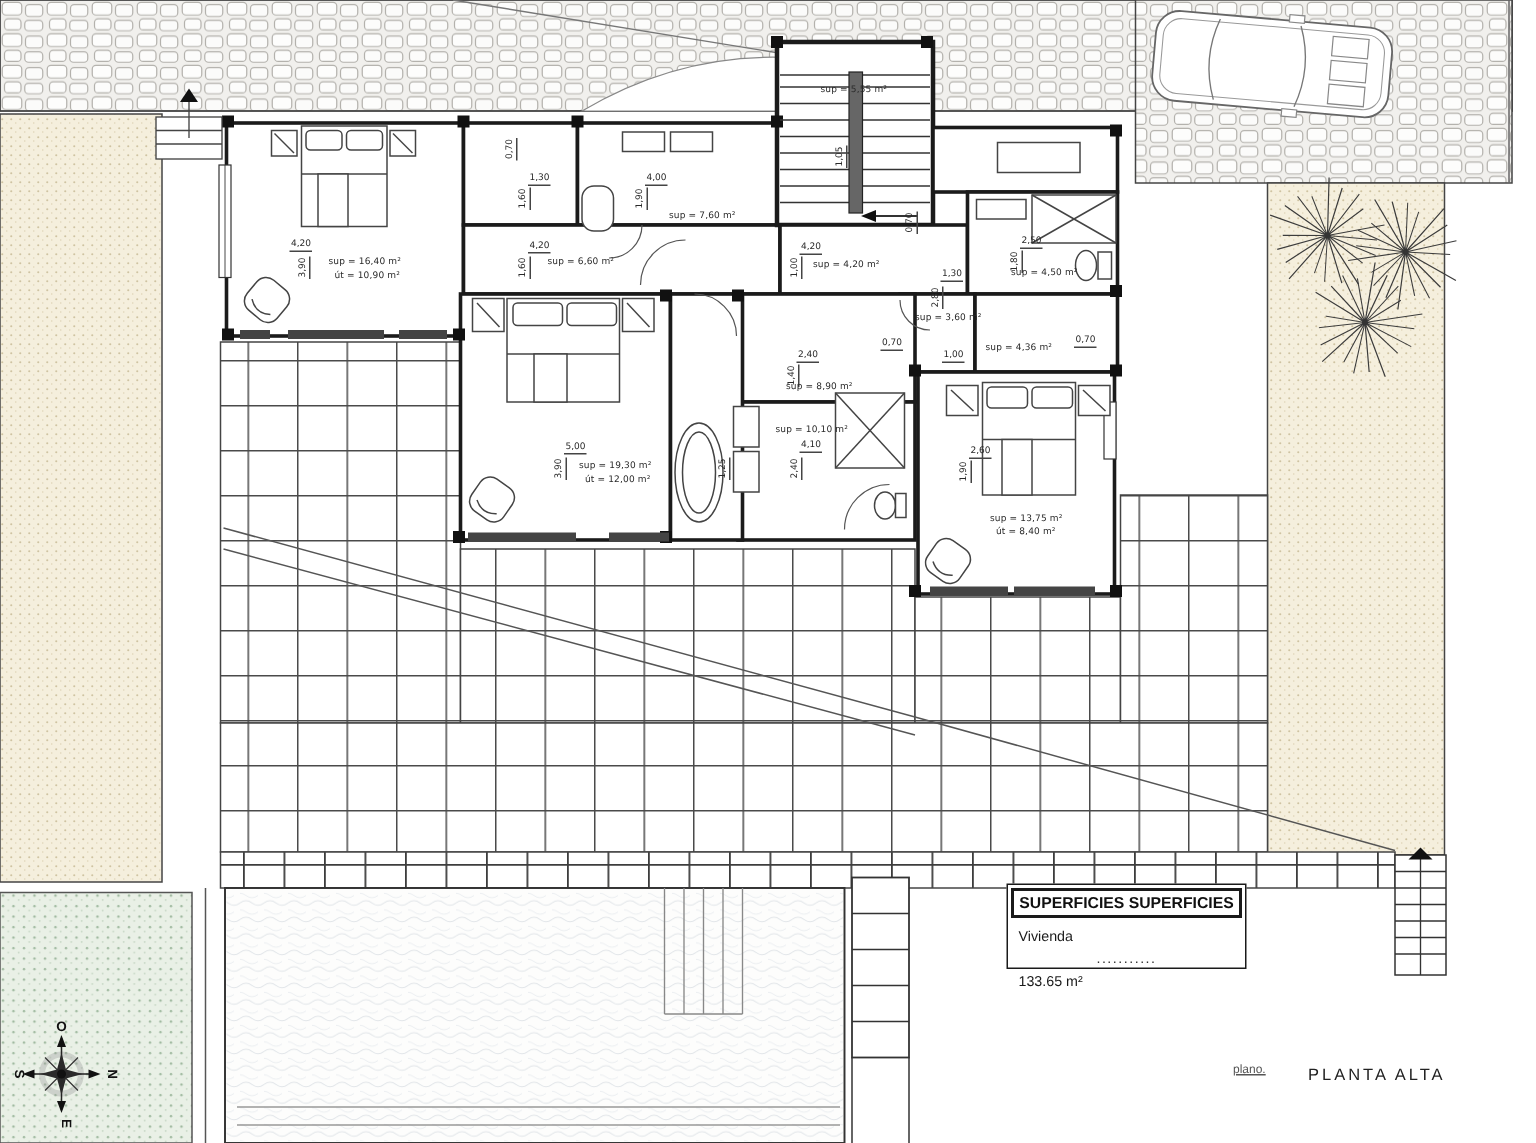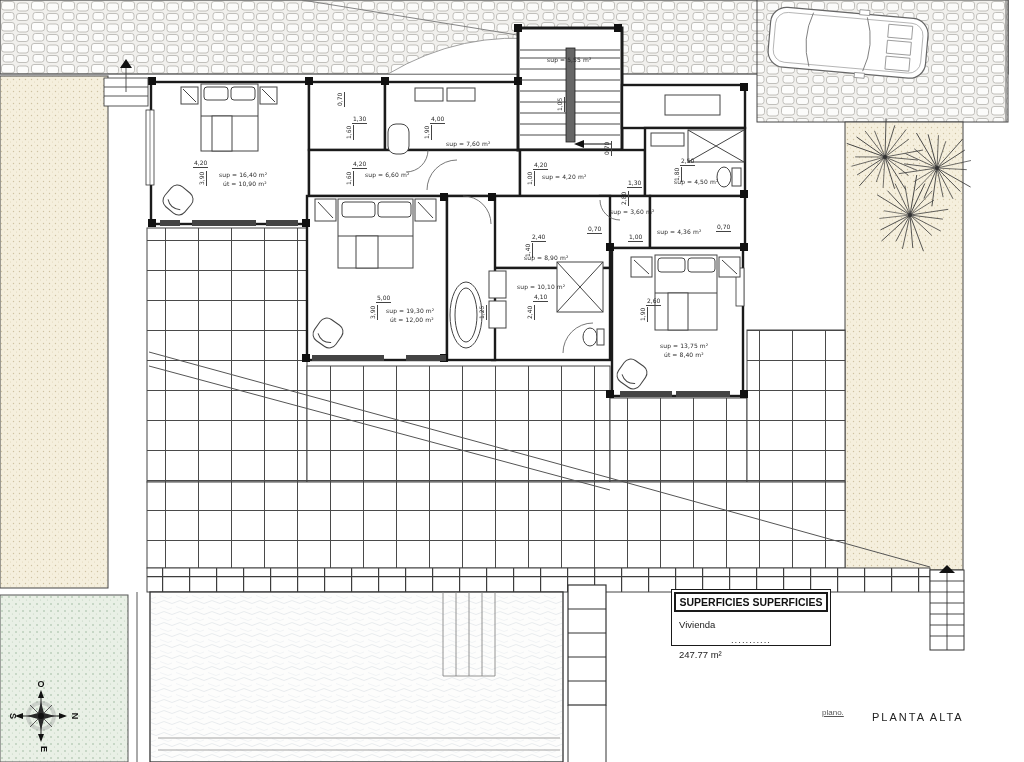--- a/index.html
+++ b/index.html
@@ -383,20 +383,20 @@
       <span class="lbl area" style="left: 390px; top: 317px;">út = 12,00 m²</span>
       <span class="lbl area" style="left: 660px; top: 343px;">sup = 13,75 m²</span>
       <span class="lbl area" style="left: 664px; top: 352px;">út = 8,40 m²</span>
     </div>
 
 <div class="legend">
   <div class="legend-h">SUPERFICIES SUPERFICIES</div>
   <div class="legend-row">
     <span>Vivienda</span>
     <span class="legend-dots">...........</span>
-    <span>247.77 m²</span>
+    <span>133.65 m²</span>
   </div>
 </div>
 
 <div class="plano-label">plano.</div>
 <div class="plan-name">PLANTA ALTA</div>
 
 </div>
 
 </body></html>

